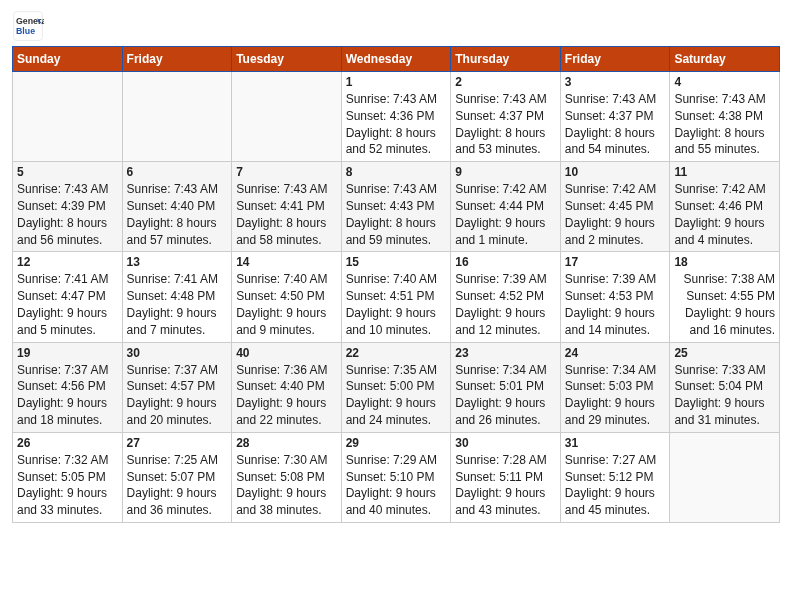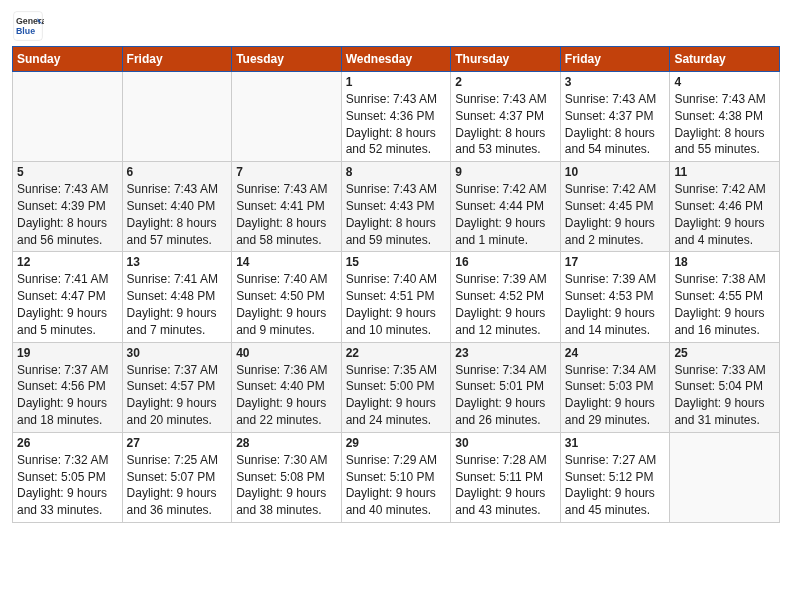--- a/index.html
+++ b/index.html
@@ -234,21 +234,21 @@
           </td>
           <td>
             <span class="day-num">17</span>
             <div class="day-detail" style="white-space: pre-line;">Sunrise: 7:39 AM
 Sunset: 4:53 PM
 Daylight: 9 hours
 and 14 minutes.</div>
           </td>
           <td>
             <span class="day-num">18</span>
-            <div class="day-detail" style="white-space: pre-line;">Sunrise: 7:38 AM
+            <div class="day-detail" style="white-space: pre-line; text-align: right;">Sunrise: 7:38 AM
 Sunset: 4:55 PM
 Daylight: 9 hours
 and 16 minutes.</div>
           </td>
         </tr>
         <tr>
           <td>
             <span class="day-num">19</span>
             <div class="day-detail" style="white-space: pre-line;">Sunrise: 7:37 AM
 Sunset: 4:56 PM

